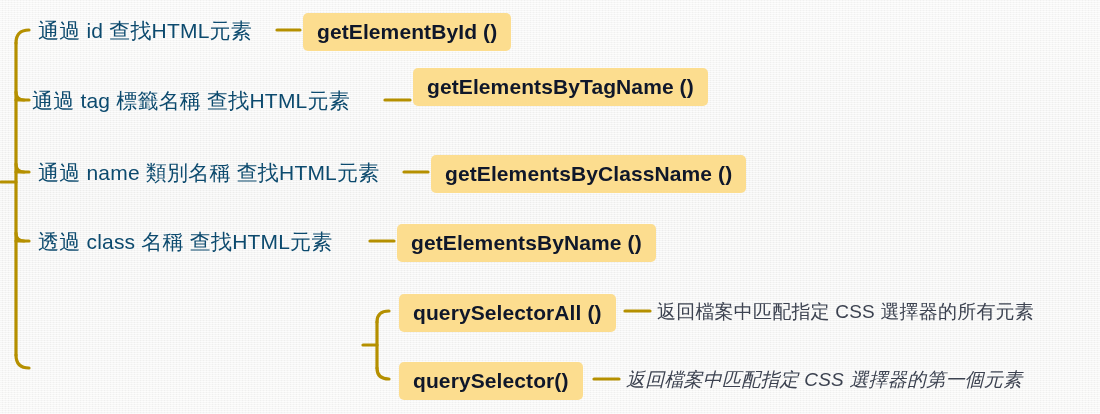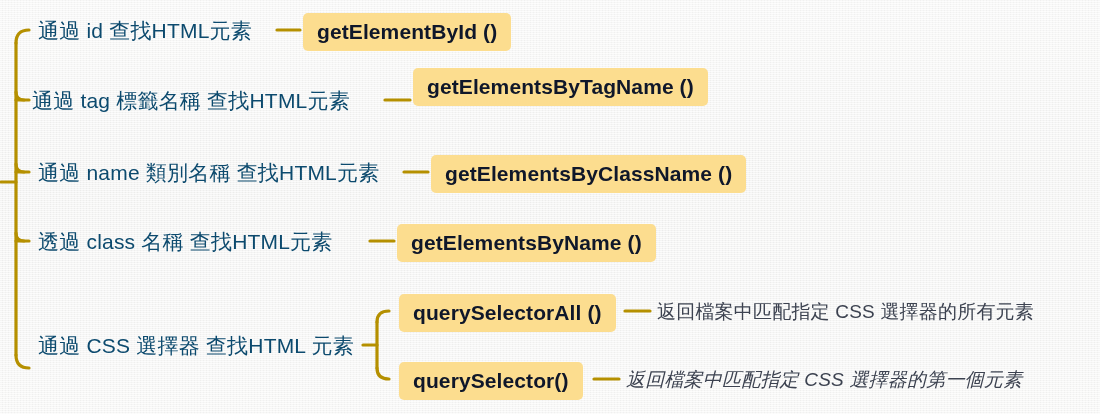--- a/index.html
+++ b/index.html
@@ -119,21 +119,20 @@
 
   <div class="node branch-label" style="left:32px; top:90px;">通過 tag 標籤名稱 查找HTML元素</div>
   <div class="node fn-chip" style="left:413px; top:68px;">getElementsByTagName ()</div>
 
   <div class="node branch-label" style="left:38px; top:162px;">通過 name 類別名稱 查找HTML元素</div>
   <div class="node fn-chip" style="left:431px; top:155px;">getElementsByClassName ()</div>
 
   <div class="node branch-label" style="left:38px; top:231px;">透過 class 名稱 查找HTML元素</div>
   <div class="node fn-chip" style="left:397px; top:224px;">getElementsByName ()</div>
 
-  <div class="node branch-label" style="left:38px; top:335px;">通過 CSS 選擇器 查找HTML 元素</div>
 
   <div class="node fn-chip" style="left:399px; top:294px;text-align:right;">querySelectorAll ()</div>
   <div class="node desc-label" style="left:657px; top:302px;">返回檔案中匹配指定 CSS 選擇器的所有元素</div>
 
   <div class="node fn-chip" style="left:399px; top:362px;">querySelector()</div>
   <div class="node desc-label" style="left:626px; top:370px;font-style:italic;">返回檔案中匹配指定 CSS 選擇器的第一個元素</div>
 
 </div>
 
 </body></html>

